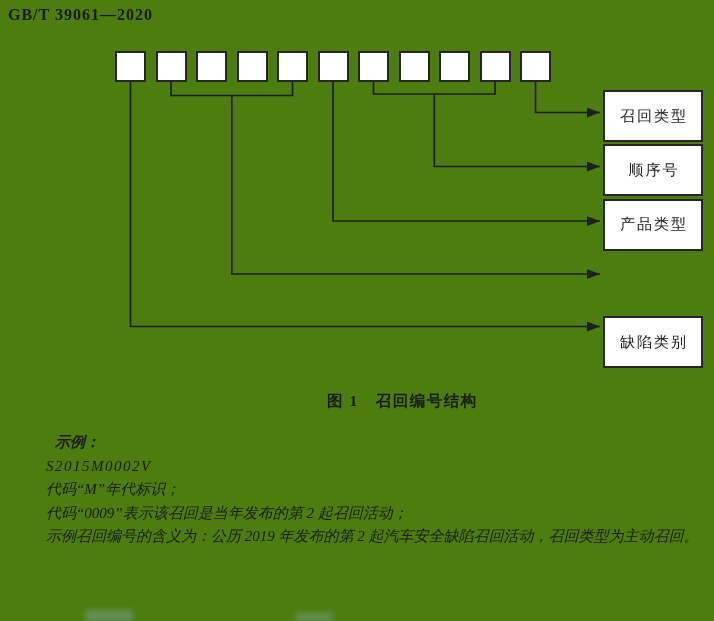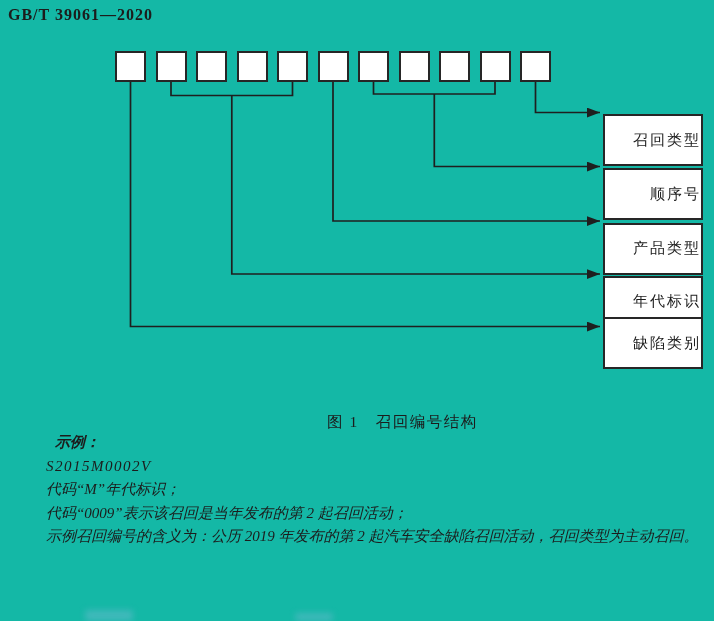--- a/index.html
+++ b/index.html
@@ -1,47 +1,46 @@
 <!DOCTYPE html>
 <html><head>
 <meta charset="utf-8">
 <style>
   html,body { margin:0; padding:0; background:#e8e8e8; }
   .page {
     position:relative;
     width:714px; height:621px;
-    background:#14b8a6;
+    background:#4d7c0f;
     font-family:"Liberation Serif","DejaVu Serif",serif;
     color:#1c1c1c;
     overflow:hidden;
     margin:0 auto;
   }
   .std-header {
     position:absolute; left:8px; top:6px;
     font-weight:bold; font-size:16px; letter-spacing:1px;
     white-space:nowrap;
   }
   .diagram { position:absolute; left:0; top:0; width:714px; height:380px; }
   .wires { position:absolute; left:0; top:0; }
   .wire { stroke:#1f1f1f; stroke-width:1.7; fill:none; }
   .cbox {
     position:absolute; top:51px; width:31px; height:31px;
     border:2px solid #262626; background:#ffffff; box-sizing:border-box;
   }
   .lbox {
     position:absolute; left:603px; width:100px; height:52px;
     border:2px solid #262626; background:#ffffff; box-sizing:border-box;
-    display:flex; align-items:center; justify-content:flex-end;
+    display:flex; align-items:center; justify-content:center;
     font-size:15px; letter-spacing:2px; text-indent:2px;
     white-space:nowrap;
-    margin-top:24px;
   }
   .caption {
-    position:absolute; left:327px; top:412px;
-    font-weight:normal; font-size:15.5px; letter-spacing:1.5px;
+    position:absolute; left:327px; top:391px;
+    font-weight:bold; font-size:15.5px; letter-spacing:1.5px;
     white-space:nowrap;
   }
   .example {
     position:absolute; left:46px; top:431px; width:678px;
     font-size:15px; line-height:23.6px; white-space:nowrap;font-style:italic;
   }
   .ex-heading { font-weight:bold; padding-left:9px; }
   .ex-code { letter-spacing:1.5px; }
   .wm {
     position:absolute; background:rgba(145,185,225,0.35);
@@ -88,24 +87,21 @@
 
     <div class="lbox" style="top:90px">
       <span>召回类型</span>
     </div>
     <div class="lbox" style="top:144px">
       <span>顺序号</span>
     </div>
     <div class="lbox" style="top:198.5px">
       <span>产品类型</span>
     </div>
-    <div class="lbox" style="top:251.5px">
-      <span>年代标识</span>
-    </div>
-    <div class="lbox" style="top:293px">
+    <div class="lbox" style="top:316px">
       <span>缺陷类别</span>
     </div>
 
   </div>
 
   <div class="caption">图 1　召回编号结构</div>
 
   <div class="example">
     <div class="ex-heading">示例：</div>
     <div class="ex-code">S2015M0002V</div>

